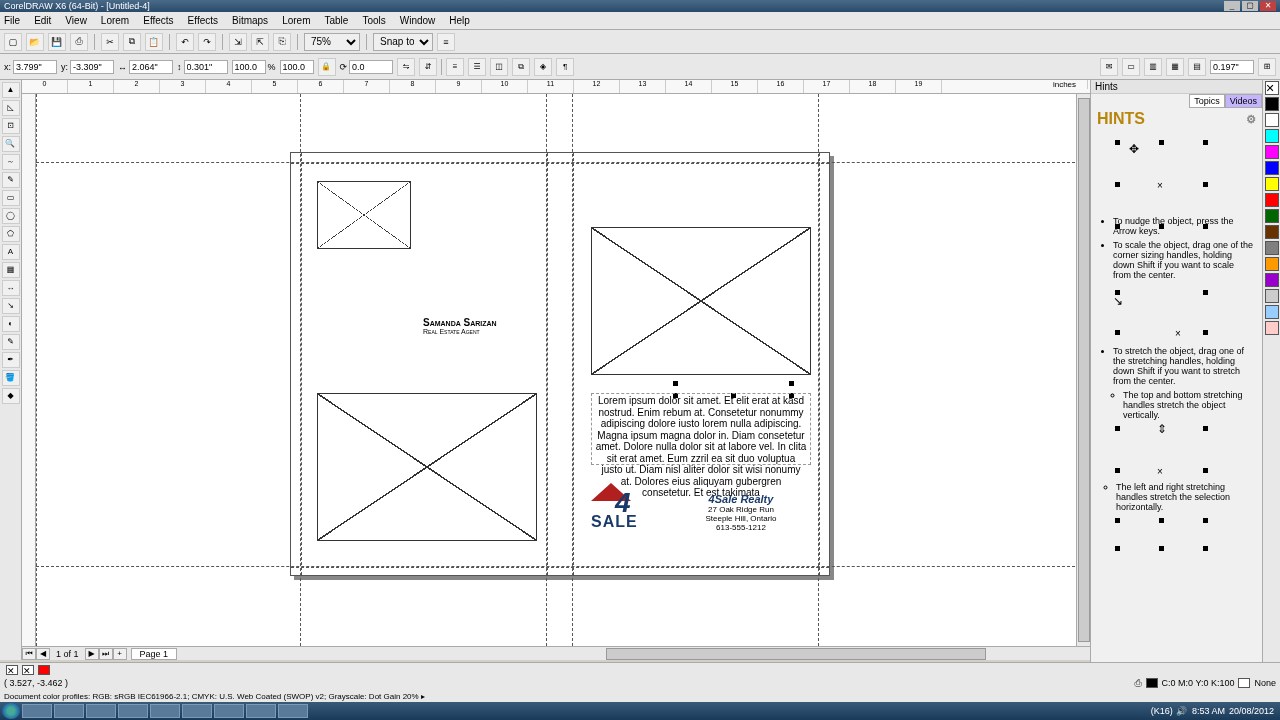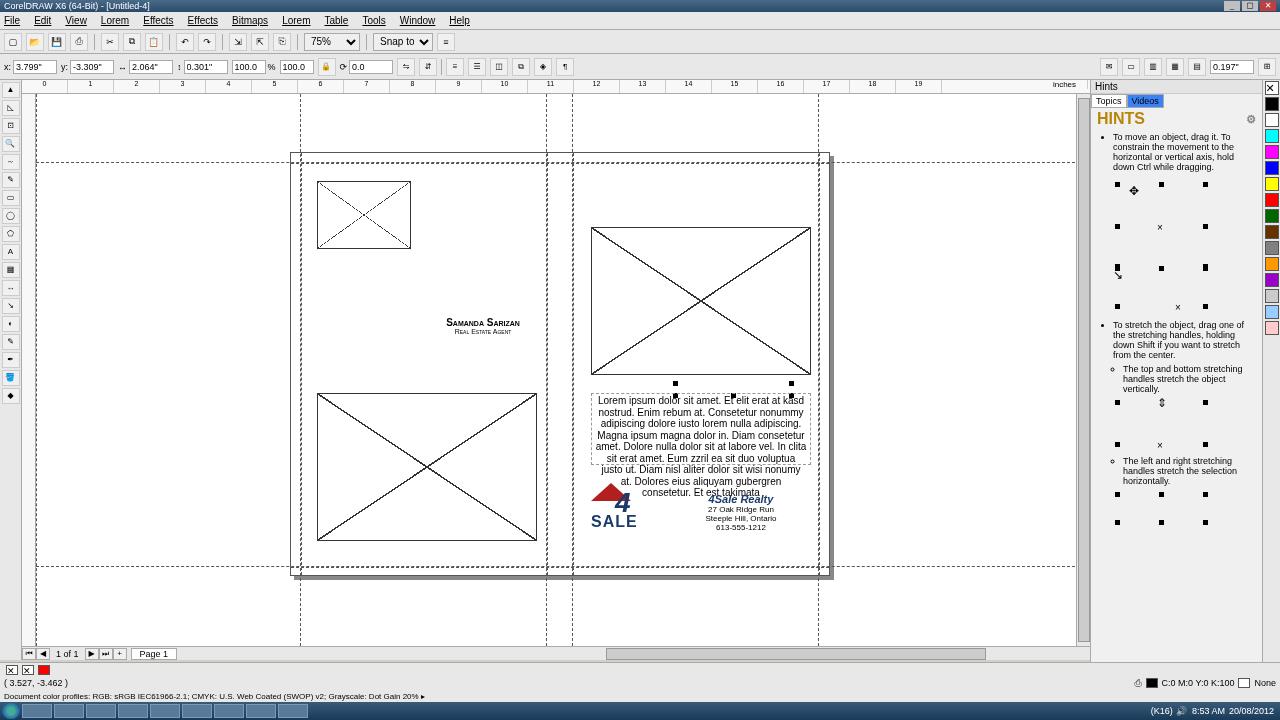--- a/index.html
+++ b/index.html
@@ -4,21 +4,21 @@
 <style>
   * { box-sizing: border-box; margin: 0; padding: 0; font-family: Tahoma, sans-serif; }
   body { background: #d4d0c8; font-size: 11px; overflow: hidden; width: 1280px; height: 720px; position: relative; }
   
   .titlebar { background: linear-gradient(to bottom, #4a6a8a, #2a4a6a); height: 12px; display: flex; align-items: center; padding: 0 4px; color: #fff; font-size: 9px; }
   .titlebar .title { flex: 1; }
   .titlebar .wincontrols { display: flex; gap: 2px; }
   .titlebar .wincontrols span { width: 16px; height: 10px; background: #c0c0c0; display: inline-block; font-size: 8px; text-align: center; line-height: 10px; color: #000; }
 
   .menubar { background: #e8e8e8; height: 18px; display: flex; align-items: center; padding: 0 4px; font-size: 10px; gap: 14px; border-bottom: 1px solid #aaa; }
-  .menubar span { cursor: default; text-decoration: underline; }
+  .menubar span { cursor: default; }
 
   .toolbar1 { background: #e8e8e8; height: 24px; display: flex; align-items: center; padding: 0 4px; gap: 4px; border-bottom: 1px solid #aaa; }
   .toolbar1 .tbtn { width: 18px; height: 18px; border: 1px solid #ccc; background: #f0f0f0; display: inline-flex; align-items: center; justify-content: center; font-size: 9px; }
   .toolbar1 .sep { width: 1px; height: 16px; background: #aaa; margin: 0 2px; }
   .toolbar1 input, .toolbar1 select { height: 18px; font-size: 10px; border: 1px solid #aaa; padding: 0 2px; }
 
   .propbar { background: #e8e8e8; height: 26px; display: flex; align-items: center; padding: 0 4px; gap: 4px; border-bottom: 1px solid #aaa; font-size: 9px; }
   .propbar .field { display: flex; align-items: center; gap: 2px; }
   .propbar input { width: 44px; height: 14px; font-size: 9px; border: 1px solid #aaa; padding: 0 2px; }
   .propbar .tbtn { width: 18px; height: 18px; border: 1px solid #ccc; background: #f0f0f0; display: inline-flex; align-items: center; justify-content: center; font-size: 8px; }
@@ -36,21 +36,21 @@
   .guide-v { position: absolute; top: 0; bottom: 0; border-left: 1px dashed #555; }
   .guide-h { position: absolute; left: 0; right: 0; border-top: 1px dashed #555; }
 
   .placeholder { position: absolute; border: 1px solid #333; background: #fff; }
   .placeholder::before, .placeholder::after { content: ''; position: absolute; background: #333; }
   .placeholder .x1 { position:absolute; top:0;left:0;right:0;bottom:0; background: linear-gradient(to bottom right, transparent 49.7%, #333 49.7%, #333 50.3%, transparent 50.3%); }
   .placeholder .x2 { position:absolute; top:0;left:0;right:0;bottom:0; background: linear-gradient(to bottom left, transparent 49.7%, #333 49.7%, #333 50.3%, transparent 50.3%); }
 
   .prop-text { position: absolute; font-family: "Times New Roman", serif; font-variant: small-caps; color: #8b1a1a; text-align: center; font-weight: bold; }
   .lorem { position: absolute; font-size: 10px; line-height: 1.15; border: 1px dashed #999; padding: 1px 3px; word-wrap: break-word; text-align: center; }
-  .samanda { position: absolute; font-family: "Times New Roman", serif; font-variant: small-caps; font-size: 10px; text-align: center; }
+  .samanda { position: absolute; font-family: "Times New Roman", serif; font-variant: small-caps; font-size: 10px; }
   .sel-handles span { position:absolute; width:5px; height:5px; background:#000; }
 
   .logo4sale { position: absolute; }
   .logo4sale .house { width: 0; height: 0; border-left: 20px solid transparent; border-right: 20px solid transparent; border-bottom: 18px solid #b1201f; position: absolute; top: 0; left: 0; }
   .logo4sale .four { position: absolute; top: 4px; left: 24px; font-size: 28px; font-weight: bold; font-style: italic; color: #1a3a6a; }
   .logo4sale .sale { position: absolute; top: 30px; left: 0; font-size: 16px; font-weight: bold; color: #1a3a6a; letter-spacing: 1px; }
 
   .realty-text { position:absolute; font-size: 9px; text-align:center; }
   .realty-text .name { font-weight: bold; color: #1a3a6a; font-style: italic; font-size: 11px;}
   .realty-text .line { font-size: 8px; }
@@ -59,23 +59,23 @@
   .pagectl .btn { width:14px; height:12px; border:1px solid #aaa; background:#f0f0f0; text-align:center; line-height:10px; font-size:8px;}
   .pagectl .tab { background:#fff; border:1px solid #aaa; padding: 0 8px; margin-left:4px;}
   .hscroll { position:absolute; left: 546px; right: 190px; bottom: 60px; height:14px; background:#e8e8e8; border-top:1px solid #aaa;}
   .hscroll .thumb { position:absolute; left: 60px; width: 380px; height:12px; top:1px; background:#ccc; border:1px solid #999;}
   .vscroll { position:absolute; right:190px; top:94px; bottom:74px; width:14px; background:#e8e8e8; border-left:1px solid #aaa;}
   .vscroll .thumb { position:absolute; top:4px; bottom:4px; left:1px; width:12px; background:#ccc; border:1px solid #999;}
 
   
   .docker { position: absolute; top: 80px; right: 18px; width: 172px; bottom: 40px; background: #f0f0f0; border-left: 1px solid #aaa; display:flex; flex-direction:column;}
   .docker .dtitle { font-size: 10px; padding: 1px 4px; background: #e4e4e4; border-bottom: 1px solid #ccc; }
-  .docker .tabs { display:flex; font-size:9px; }
+  .docker .tabs { display:flex; font-size:9px;justify-content:flex-end; }
   .docker .tabs span { padding: 1px 4px; border:1px solid #aaa; background:#fff; }
-  .docker .tabs span.inactive { background:#3b82f6;}
+  .docker .tabs span.inactive { background:#c4b5fd;}
   .docker .hints-title { font-size: 16px; font-weight: bold; color: #b8860b; padding: 2px 6px; display:flex; justify-content:space-between; align-items:center;}
   .docker .gear { font-size:11px; color:#888;}
   .docker .subhead { font-size: 10px; font-weight: bold; padding: 2px 6px; }
   .docker .body { font-size: 9px; padding: 2px 8px; overflow-y: auto; flex:1; }
   .docker ul { list-style: disc; padding-left: 14px; }
   .docker li { margin-bottom: 4px; }
   .docker .diagram { height: 80px; position: relative; margin: 2px 0; }
   .docker .diagram span.h { position:absolute; width:5px; height:5px; background:#000; }
   .docker .diagram .cross { position:absolute; font-size:10px; }
   .docker .diagram .move { position:absolute; font-size:12px; }
@@ -333,35 +333,36 @@
   <div class="dtitle">Hints</div>
   <div class="tabs">
     <span>Topics</span>
     <span class="inactive">Videos</span>
   </div>
   <div class="hints-title">
     <span>HINTS</span>
     <span class="gear">⚙</span>
   </div>
   <div class="body">
-    <ul>
-      <li>To move an object, drag it. To constrain the movement to the horizontal or vertical axis, hold down Ctrl while dragging.</li>
-    </ul>
     <div class="diagram">
       <span class="h" style="left:16px;top:6px"></span>
         <span class="h" style="left:60px;top:6px"></span>
         <span class="h" style="left:104px;top:6px"></span>
       <span class="h" style="left:16px;top:48px"></span>
         <span class="move" style="left:30px;top:8px">✥</span>
         <span class="cross" style="left:58px;top:46px">×</span>
         <span class="h" style="left:104px;top:48px"></span>
       <span class="h" style="left:16px;top:90px"></span>
         <span class="h" style="left:60px;top:90px"></span>
         <span class="h" style="left:104px;top:90px"></span>
     </div>
+    <ul>
+      <li><span>To nudge the object, press the Arrow keys.</span></li>
+      <li><span>To scale the object, drag one of the corner sizing handles, holding down Shift if you want to scale from the center.</span></li>
+    </ul>
     <div class="diagram" style="height:60px">
       <span class="h" style="left:16px;top:6px"></span>
         <span class="h" style="left:104px;top:6px"></span>
       <span class="move" style="left:14px;top:10px">↘</span>
       <span class="h" style="left:16px;top:46px"></span>
         <span class="cross" style="left:76px;top:44px">×</span>
         <span class="h" style="left:104px;top:46px"></span>
     </div>
     <ul>
       <li><span>To stretch the object, drag one of the stretching handles, holding down Shift if you want to stretch from the center.</span></li>
@@ -369,21 +370,21 @@
     </ul>
     <div class="diagram" style="height:56px">
       <span class="h" style="left:16px;top:2px"></span>
         <span class="move" style="left:58px;top:-2px">⇕</span>
         <span class="h" style="left:104px;top:2px"></span>
       <span class="h" style="left:16px;top:44px"></span>
         <span class="cross" style="left:58px;top:42px">×</span>
         <span class="h" style="left:104px;top:44px"></span>
     </div>
     <ul>
-      <li style="list-style:circle; margin-left:10px"><span>The left and right stretching handles stretch the selection horizontally.</span></li>
+      <li style="list-style:circle; margin-left:3px"><span>The left and right stretching handles stretch the selection horizontally.</span></li>
     </ul>
     <div class="diagram" style="height:40px">
       <span class="h" style="left:16px;top:2px"></span>
         <span class="h" style="left:60px;top:2px"></span>
         <span class="h" style="left:104px;top:2px"></span>
       <span class="h" style="left:16px;top:30px"></span>
         <span class="h" style="left:60px;top:30px"></span>
         <span class="h" style="left:104px;top:30px"></span>
     </div>
   </div>

